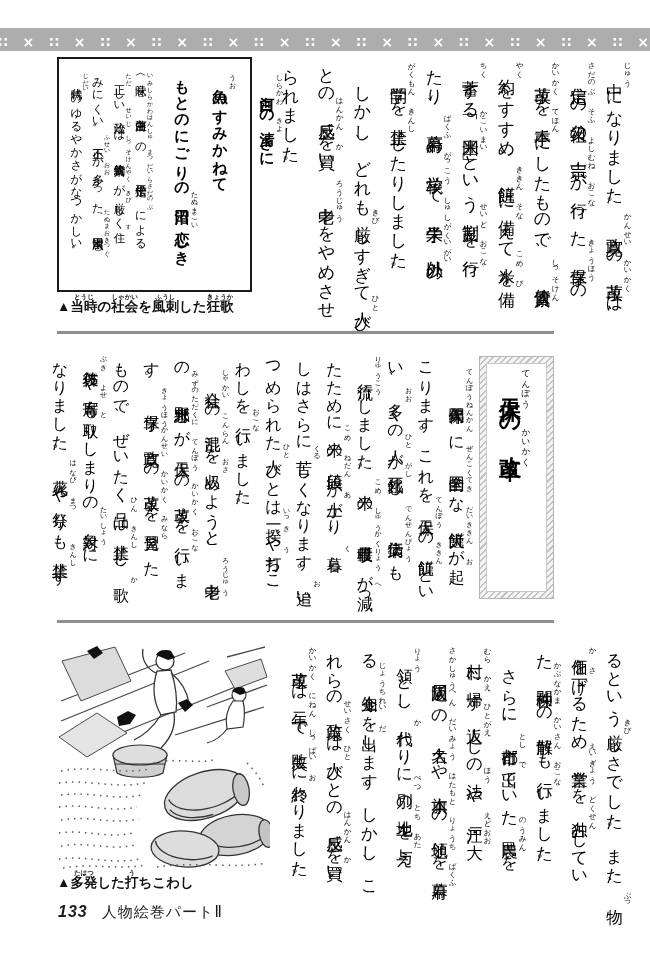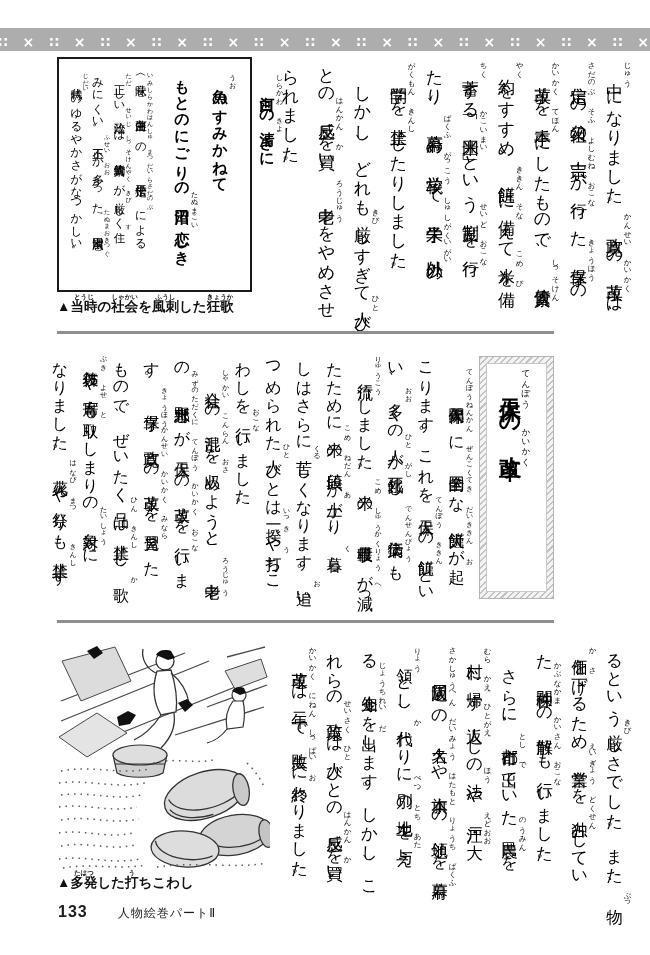--- a/index.html
+++ b/index.html
@@ -64,22 +64,22 @@
   .sec3{position:absolute;right:18px;top:642px;height:286px;font-size:16.5px;line-height:35px;}
   .sec3 rt{font-size:7.5px;}
 
   
   .illus{position:absolute;left:57px;top:643px;width:213px;height:228px;margin:0;}
   .illus svg{display:block;}
 
   
   .footer{position:absolute;left:58px;top:903px;display:flex;align-items:baseline;gap:14px;
           font-family:"Liberation Sans","DejaVu Sans",sans-serif;color:#1c1c1c;}
-  .pagenum{font-size:16px;font-weight:bold;letter-spacing:1px;}
-  .series{font-size:12px;letter-spacing:1px;margin-left:16px;}
+  .pagenum{font-size:16px;font-weight:bold;letter-spacing:1px;font-style:italic;}
+  .series{font-size:15px;letter-spacing:1px;}
 </style>
 </head>
 <body>
 
 <div class="page">
 
   <div class="deco-band">
     <span>× ∷ × ∷ × ∷ × ∷ × ∷ × ∷ × ∷ × ∷ × ∷ × ∷ × ∷ × ∷ × ∷ × ∷ × ∷ × ∷ × ∷ × ∷ × ∷ × ∷ × ∷ × ∷ × ∷ × ∷ × ∷ × ∷ × ∷ × ∷ × ∷ × ∷ </span>
   </div>
 

